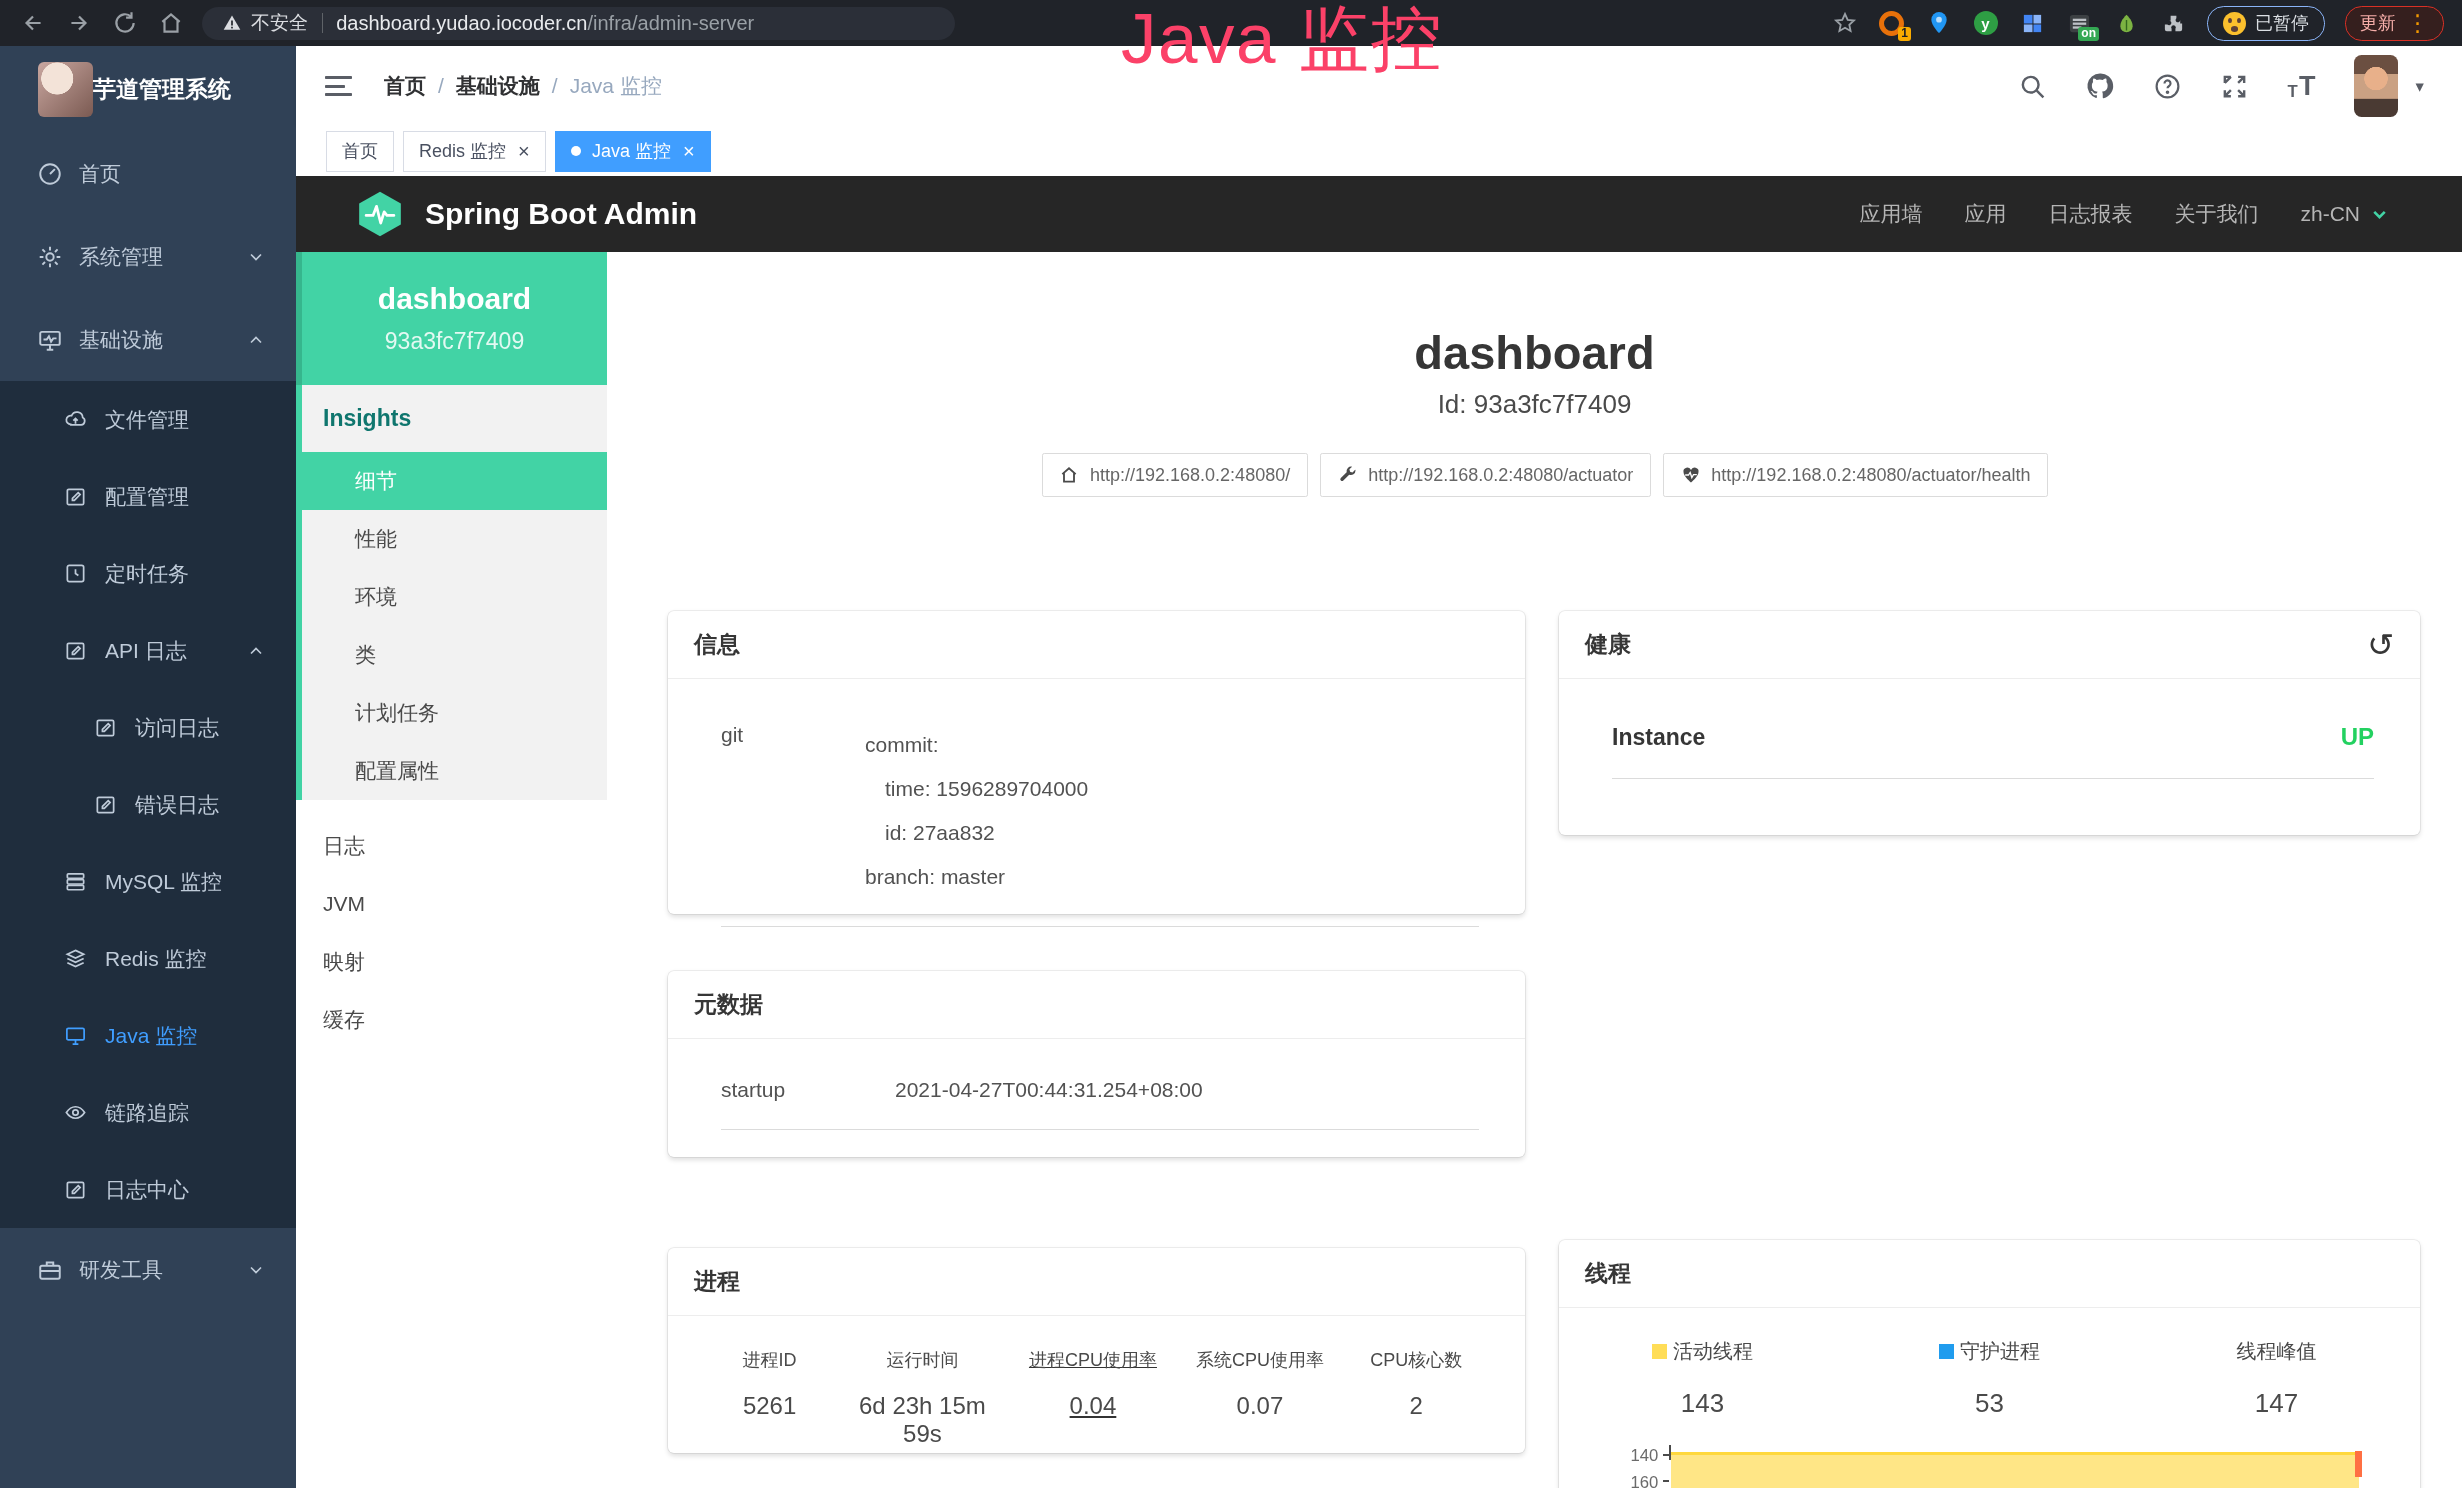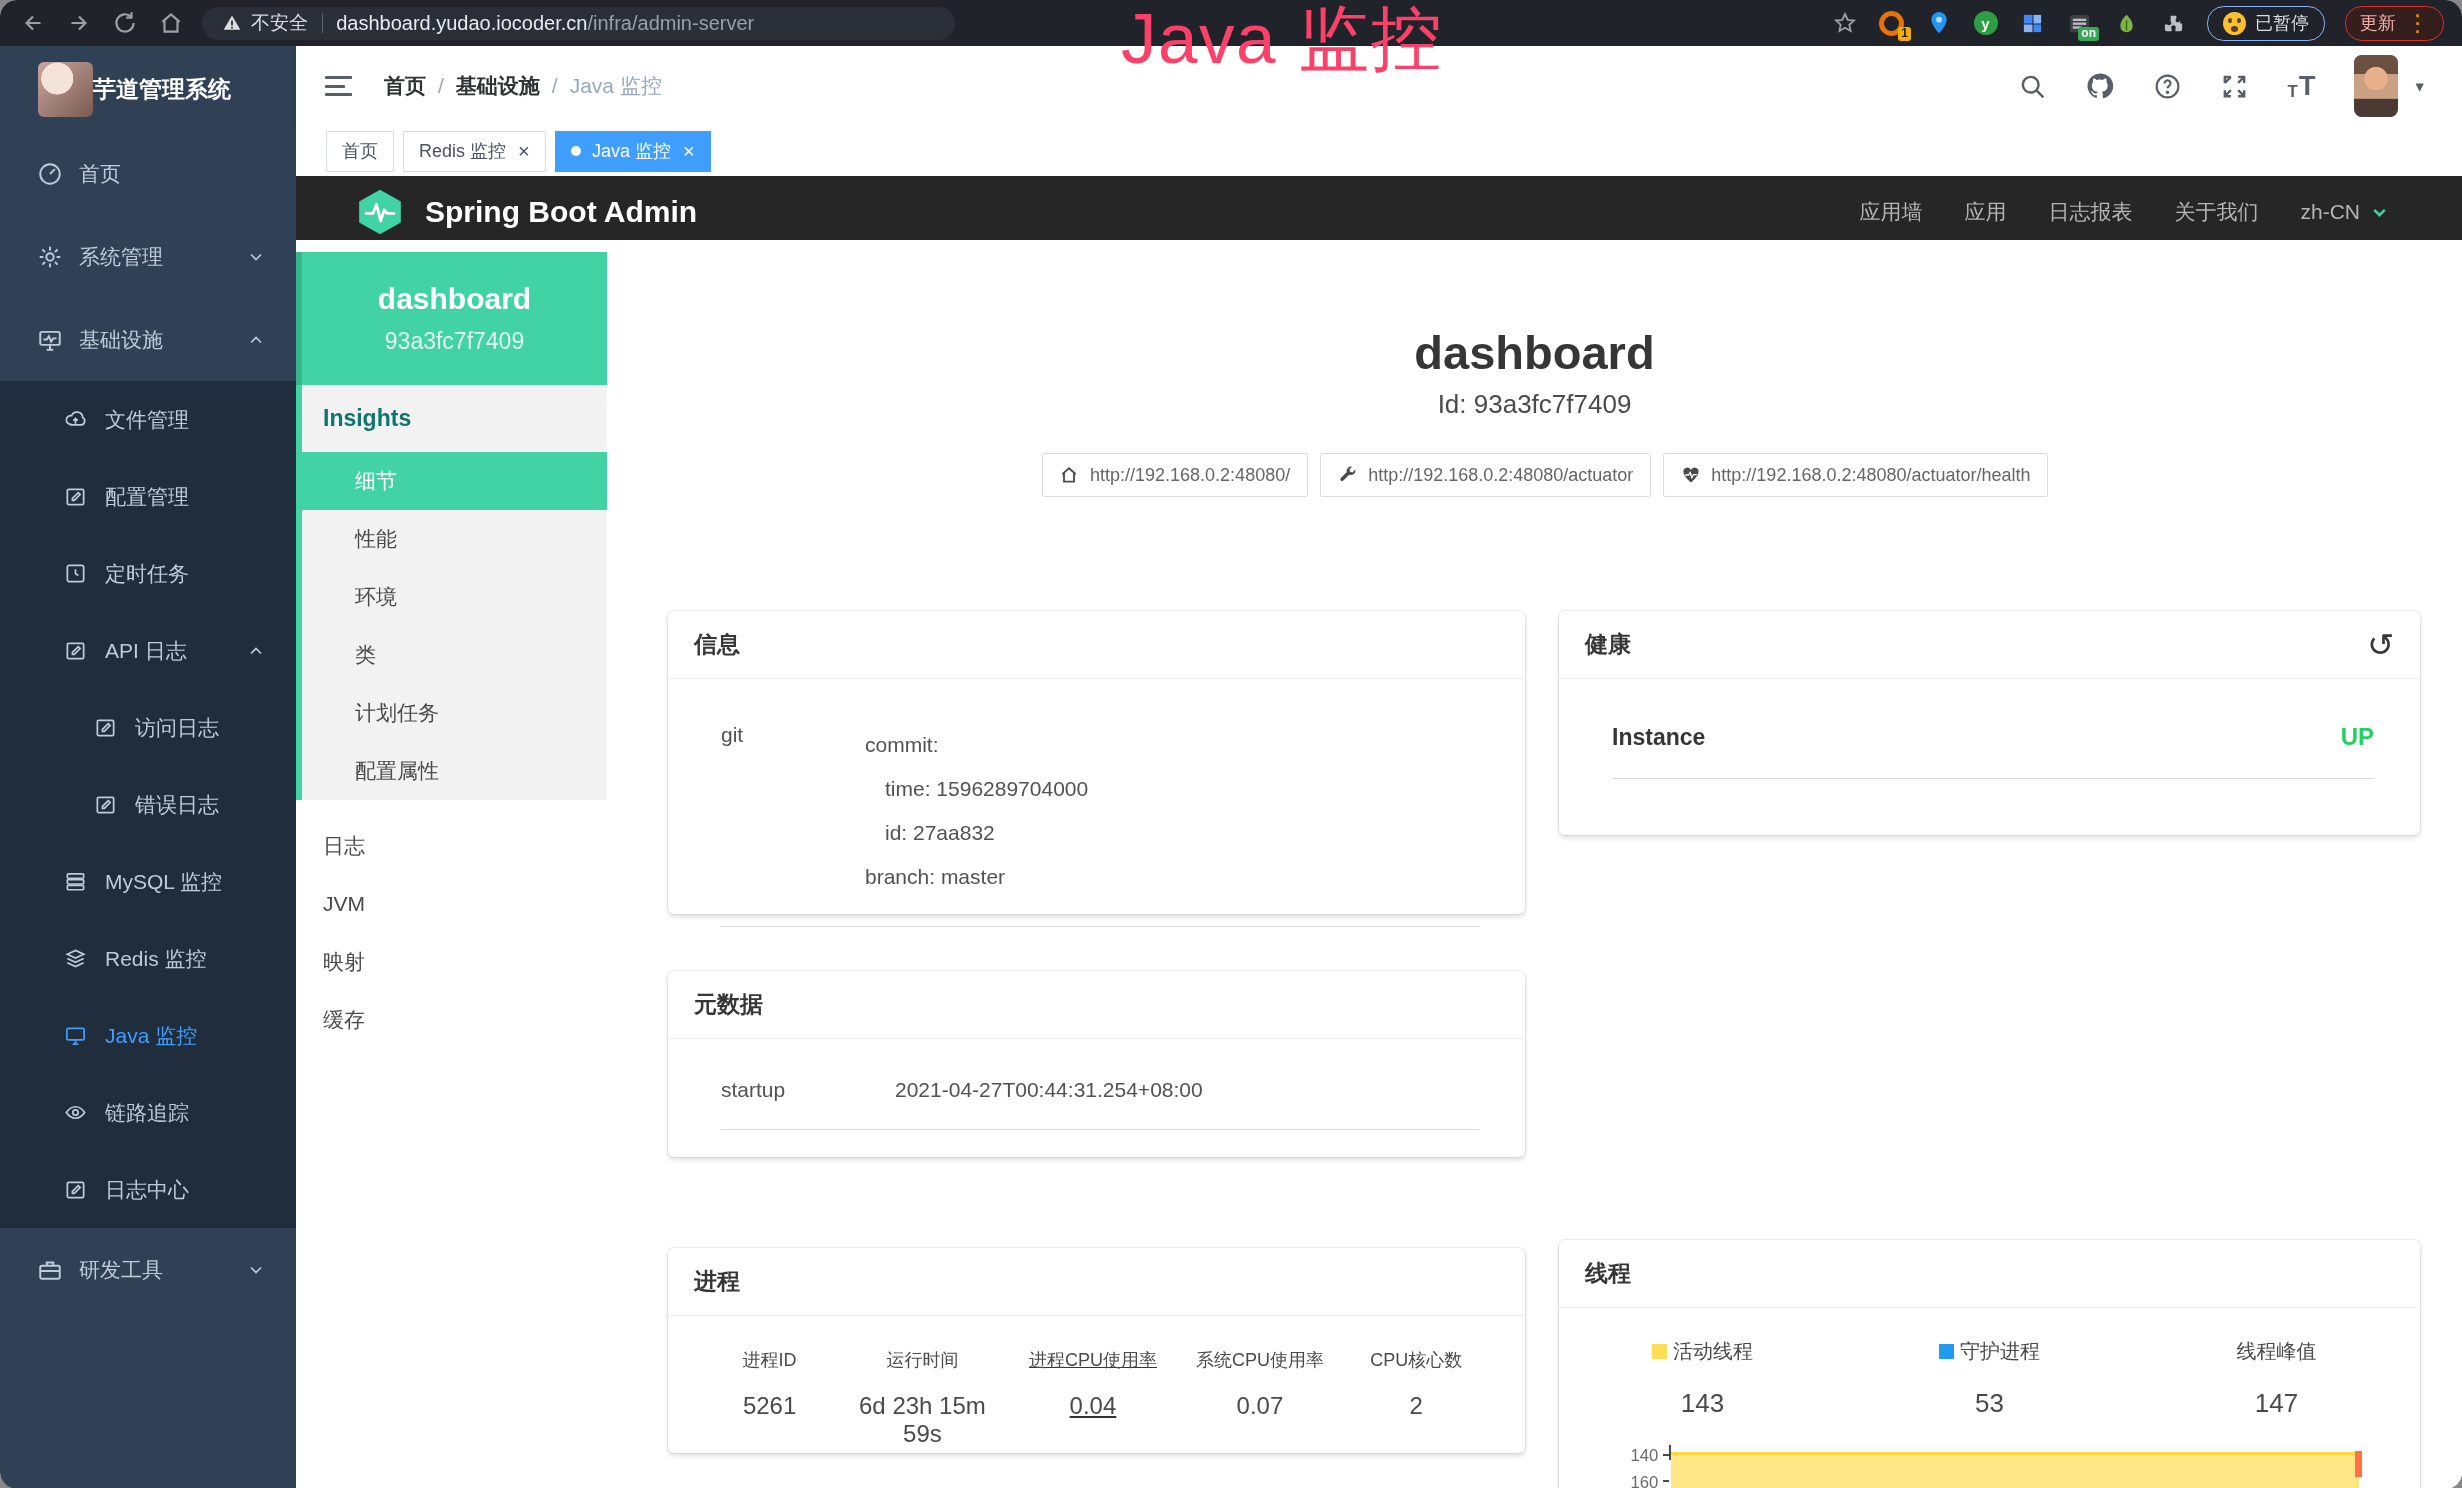--- a/index.html
+++ b/index.html
@@ -1,17 +1,17 @@
 <!DOCTYPE html>
 <html style="font-size:12px"><head>
 <meta charset="utf-8">
 <style>
   html,body{margin:0;padding:0;background:#888;}
   .screen{position:relative;width:2462px;height:1489px;background:#fff;overflow:hidden;
-    font-family:"Liberation Sans","DejaVu Sans",sans-serif;color:#333;border-radius:17px;}
+    font-family:"Liberation Sans","DejaVu Sans",sans-serif;color:#333;}
   svg{display:block}
 
   
   .browser-bar{position:absolute;inset:0 0 auto 0;height:46px;background:#202329;display:flex;align-items:center;}
   .bicon{margin-left:20px;flex:none;cursor:pointer}
   .url-pill{display:flex;align-items:center;height:33px;margin-left:18px;padding:0 20px;border-radius:16.7px;background:#2b2f38;min-width:713px;}
   .url-sec{color:#dadce0;font-size:19px;margin-left:9px;}
   .url-div{width:0.8px;height:20px;background:#5f6368;margin:0 13.7px;}
   .url-host{color:#e8eaed;font-size:20px;}
   .url-path{color:#9aa0a6;font-size:20px;}
@@ -64,21 +64,21 @@
 
   
   .tags-row{position:absolute;left:296px;top:126px;right:0;height:50px;background:#fff;border-bottom:0.8px solid #d8dce5;display:flex;align-items:center;padding-left:30px;}
   .tag{display:flex;align-items:center;height:39px;padding:0 15px;margin-right:9px;border:0.8px solid #d8dce5;background:#fff;color:#495060;font-size:18px;cursor:pointer;}
   .tag .x{margin-left:12px;font-size:20px;line-height:1;}
   .tag.active{background:#409eff;border-color:#409eff;color:#fff;}
   .tag .dot{width:10.6px;height:10.6px;border-radius:50%;background:#fff;margin-right:10.6px;}
 
   
   .sba{position:absolute;left:296px;top:176px;right:0;bottom:0;}
-  .sba-nav{height:56px;background:#262626;display:flex;align-items:center;padding:8px 72px 0 59px;}
+  .sba-nav{height:76px;background:#262626;display:flex;align-items:center;padding:0 72px 0 59px;}
   .brand{display:flex;align-items:center;gap:20px;color:#fff;font-size:30px;font-weight:700;cursor:pointer;}
   .sba-links{margin-left:auto;display:flex;align-items:center;gap:42px;font-size:21px;color:#b5b5b5;}
   .sba-link{cursor:pointer;}
   .lang{display:flex;align-items:center;gap:9px;cursor:pointer;}
 
   .sba-body{position:absolute;top:76px;left:0;right:0;bottom:0;display:flex;background:#fff;}
   .sba-side{width:311px;flex:none;}
   .instance{height:133px;background:#42d3a5;border-left:6px solid #36b68d;color:#fff;display:flex;flex-direction:column;align-items:center;justify-content:center;gap:12px;cursor:pointer;}
   .inst-name{font-size:30px;font-weight:600;}
   .inst-id{font-size:23px;color:rgba(255,255,255,.85);}

